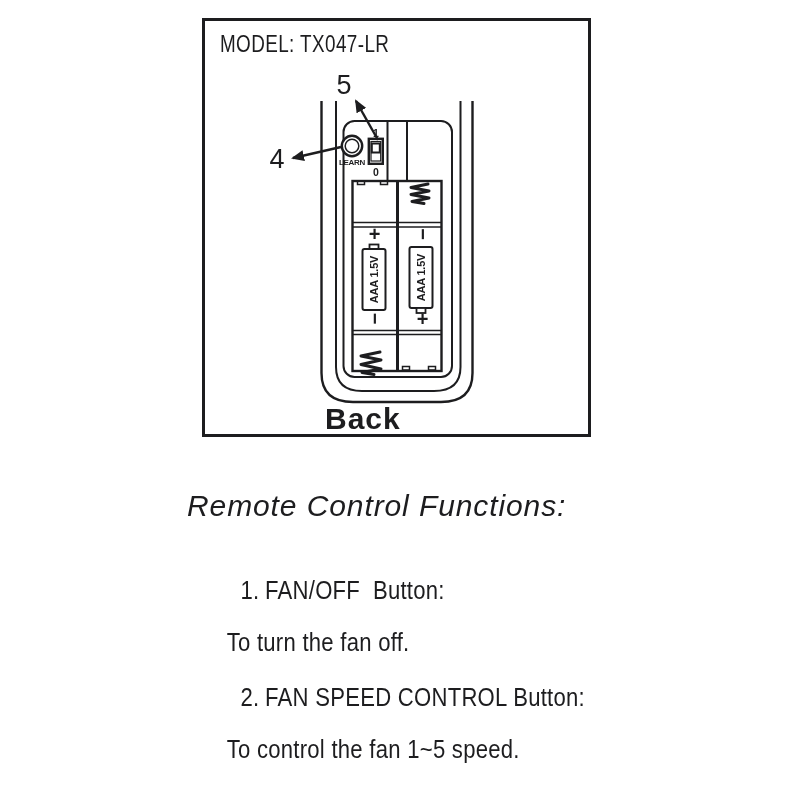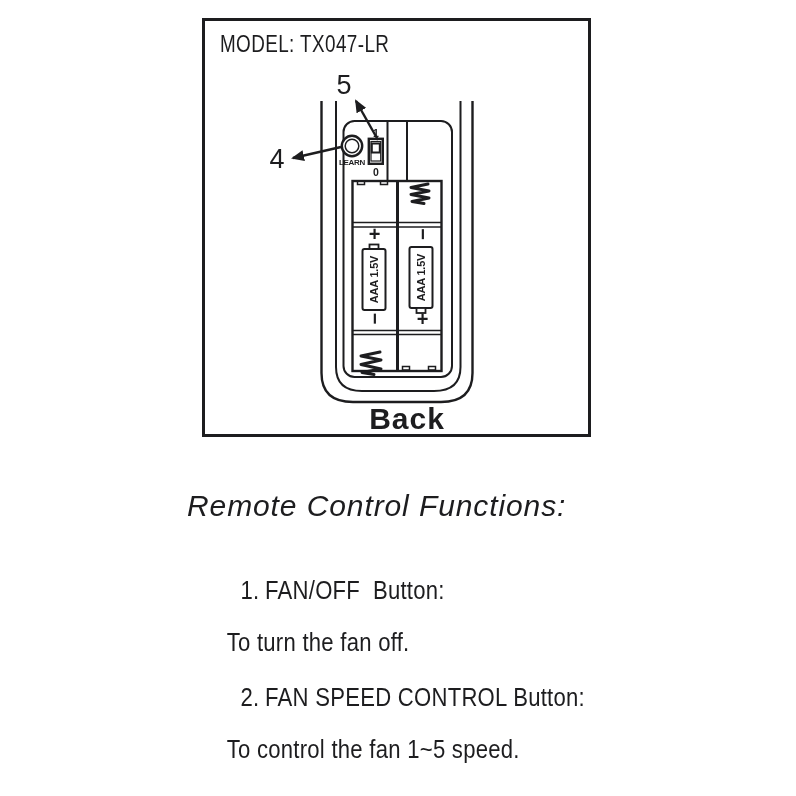--- a/index.html
+++ b/index.html
@@ -10,21 +10,21 @@
   .diagram-box{
     position:absolute;left:202px;top:18px;width:389px;height:419px;
     border:3px solid #1d1d1f;box-sizing:border-box;background:#ffffff;
   }
   .model-label{
     position:absolute;left:220px;top:31px;font-size:23px;letter-spacing:0.5px;
     transform:scaleX(0.82);transform-origin:left top;white-space:pre;
   }
   .remote-svg{position:absolute;left:205px;top:21px;width:382px;height:413px;}
   .back-label{
-    position:absolute;left:347px;top:402px;width:120px;text-align:center;
+    position:absolute;left:325px;top:402px;width:120px;text-align:left;
     font-size:30px;font-weight:bold;letter-spacing:1px;
   }
   .fn-heading{
     position:absolute;left:187px;top:489px;font-size:30px;font-weight:normal;
     font-style:italic;letter-spacing:0.9px;line-height:34px;white-space:pre;
   }
   .fn-list{
     position:absolute;left:202px;top:551px;width:480px;font-size:26px;
     line-height:26px;letter-spacing:0.3px;
     transform:scaleX(0.85);transform-origin:left top;

